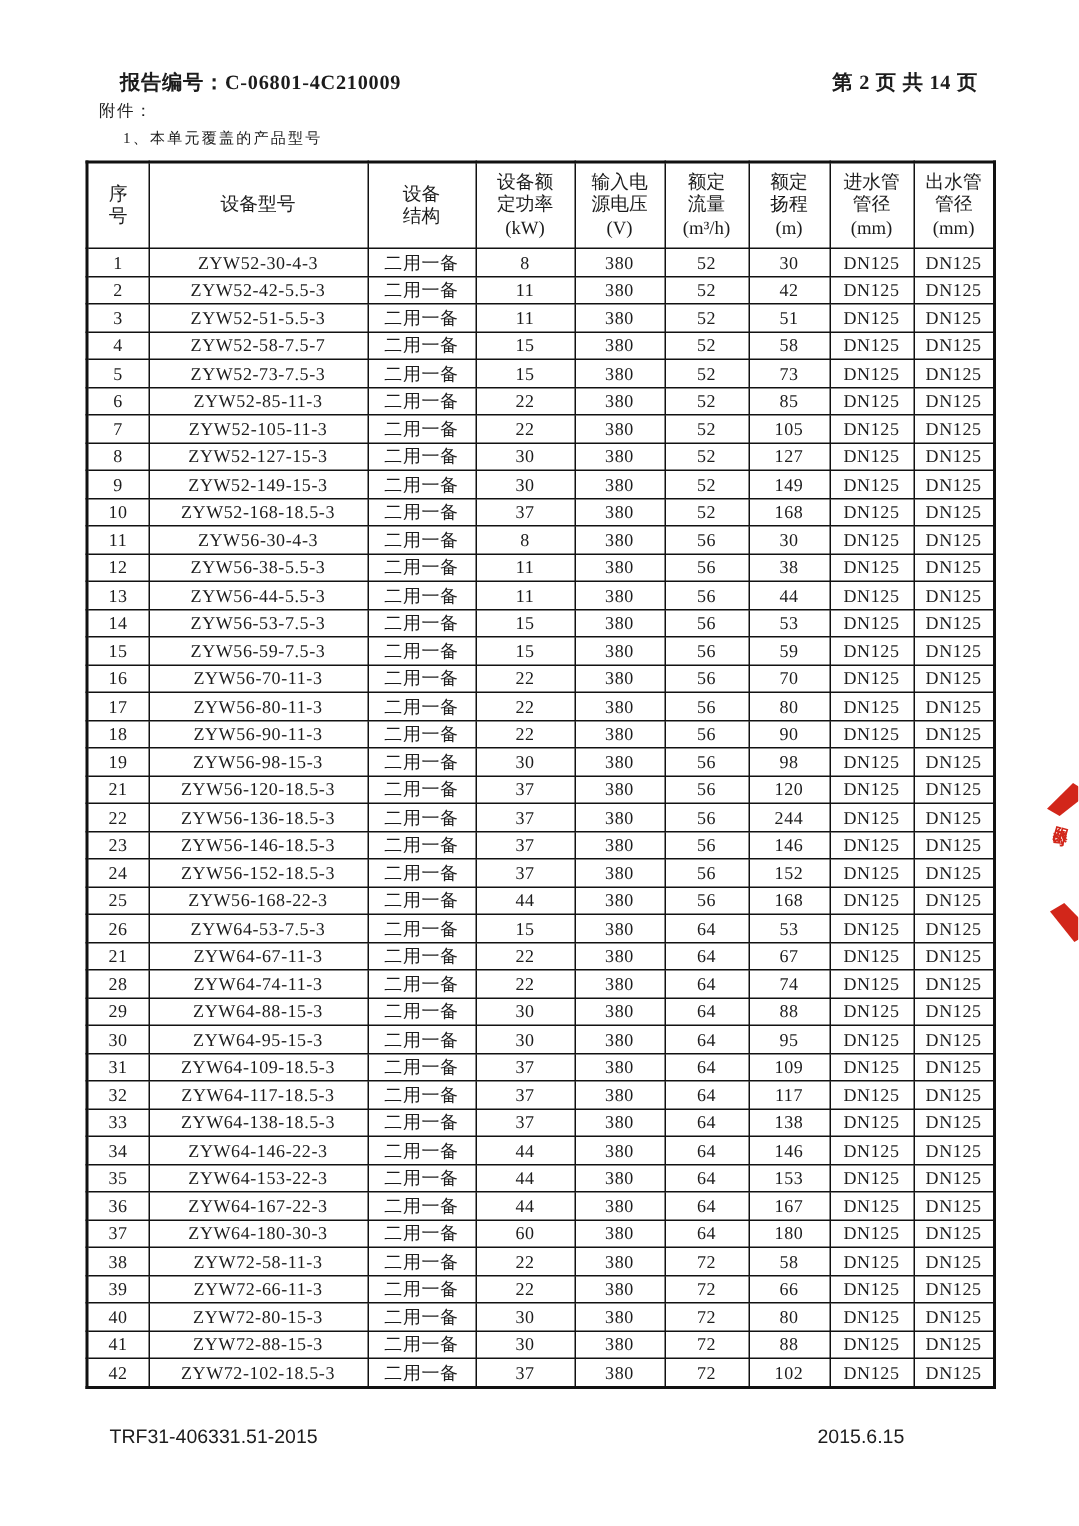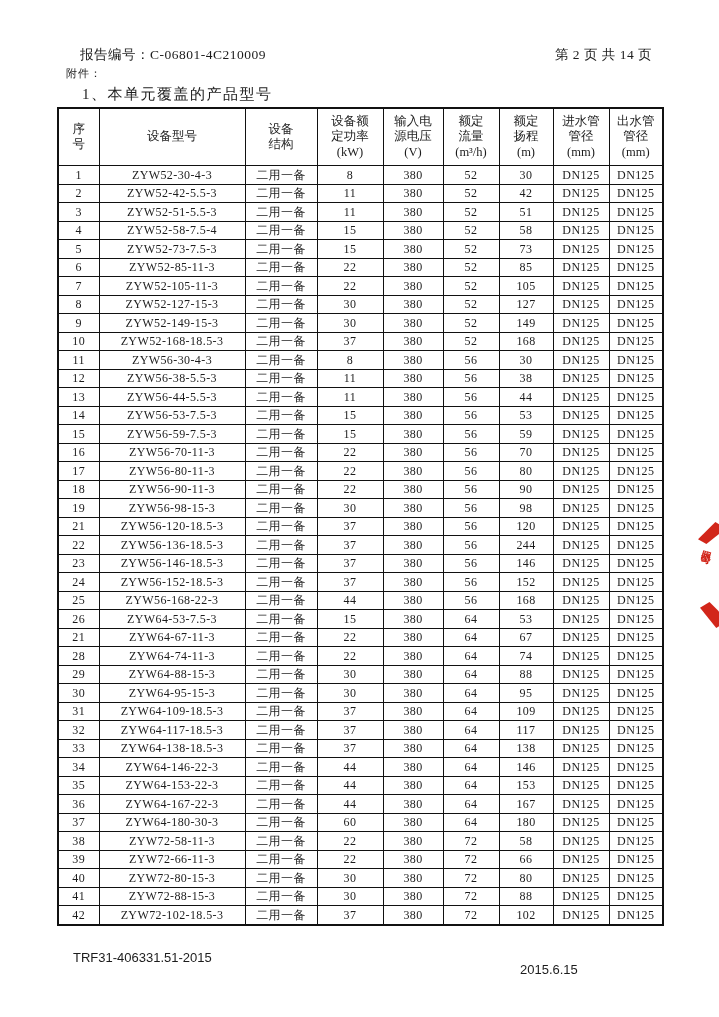--- a/index.html
+++ b/index.html
@@ -7,29 +7,29 @@
     width:719px;height:1017px;
     background:#ffffff;
     position:relative;
     font-family:"Liberation Serif","DejaVu Serif",serif;
     color:#1c1c1c;
     overflow:hidden;
   }
   .doc-header{
     position:absolute;top:46px;left:80px;width:572px;
     display:flex;justify-content:space-between;
-    font-size:13.5px;font-weight:400;letter-spacing:0.5px;
+    font-size:13.5px;font-weight:700;letter-spacing:0.5px;
   }
   .attachment{
     position:absolute;top:66px;left:66px;
     font-size:11px;letter-spacing:1px;
   }
   .section-title{
     position:absolute;top:85px;left:82px;
-    font-size:15px;letter-spacing:1.5px;
+    font-size:10px;letter-spacing:1.5px;
   }
   table.product{
     position:absolute;top:107px;left:57px;
     width:607px;
     border-collapse:collapse;
     table-layout:fixed;
   }
   table.product th, table.product td{
     border:1px solid #111;
     text-align:center;
@@ -59,21 +59,21 @@
     font-size:12px;
     letter-spacing:0.4px;
     line-height:1;
   }
   .footer{
     position:absolute;top:950px;left:0;width:719px;
     font-family:"Liberation Sans","DejaVu Sans",sans-serif;
     font-size:13px;
   }
   .footer .left{position:absolute;left:73px;top:0;}
-  .footer .right{position:absolute;left:520px;top:0;margin-top:12px;}
+  .footer .right{position:absolute;left:545px;top:0;}
   .stamp{
     position:absolute;right:0;top:512px;width:30px;height:128px;
     overflow:hidden;pointer-events:none;
   }
   .stamp .wedge{
     position:absolute;background:var(--stamp-color,#d2261a);
   }
   .stamp .wedge.top{
     right:-7px;top:10px;width:28px;height:22px;
     clip-path:polygon(0 78%, 62% 0, 100% 30%, 30% 100%);
@@ -190,21 +190,21 @@
         <td>二用一备</td>
         <td>11</td>
         <td>380</td>
         <td>52</td>
         <td>51</td>
         <td>DN125</td>
         <td>DN125</td>
       </tr>
       <tr>
         <td>4</td>
-        <td>ZYW52-58-7.5-4</td>
+        <td>ZYW52-58-7.5-7</td>
         <td>二用一备</td>
         <td>15</td>
         <td>380</td>
         <td>52</td>
         <td>58</td>
         <td>DN125</td>
         <td>DN125</td>
       </tr>
       <tr>
         <td>5</td>

